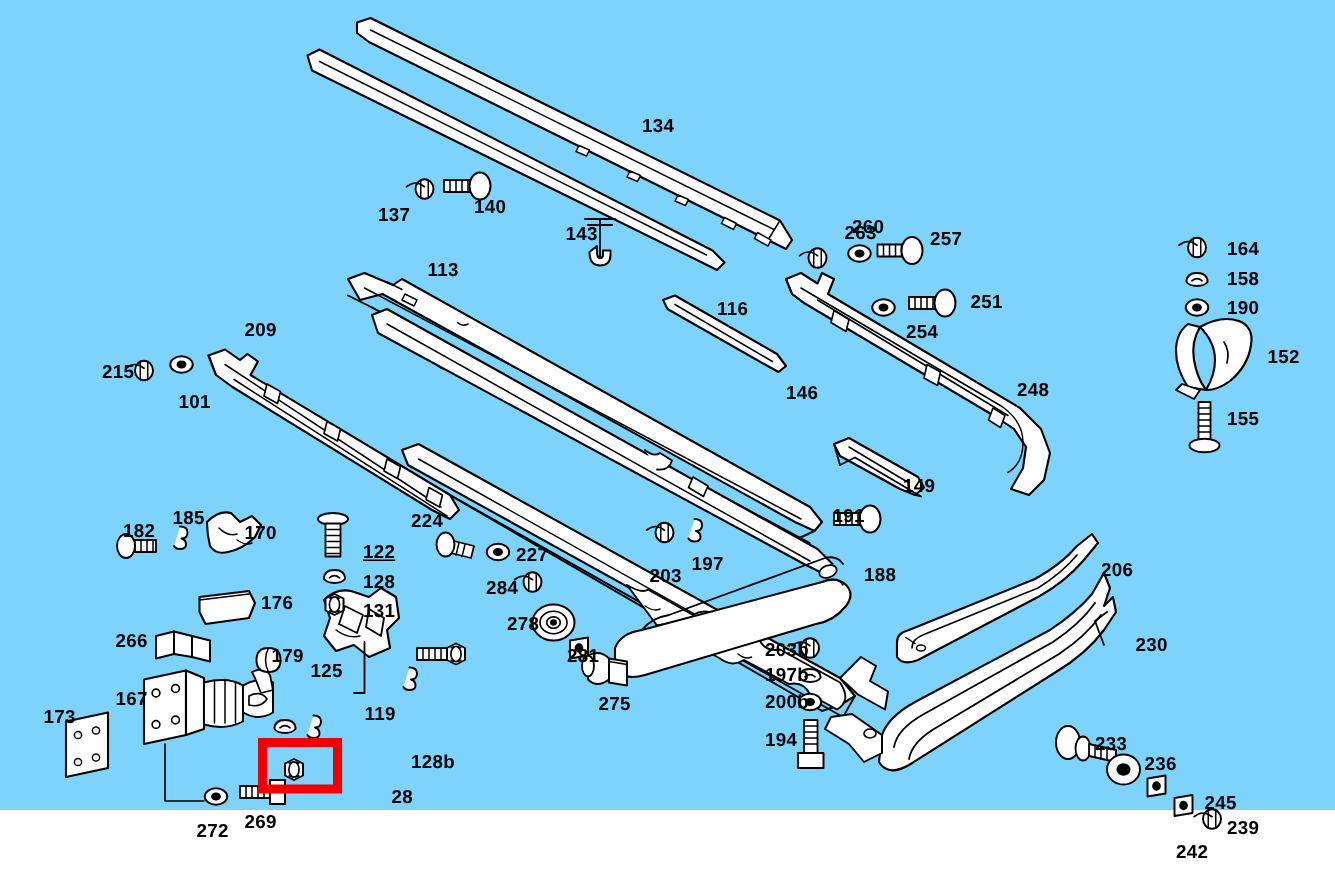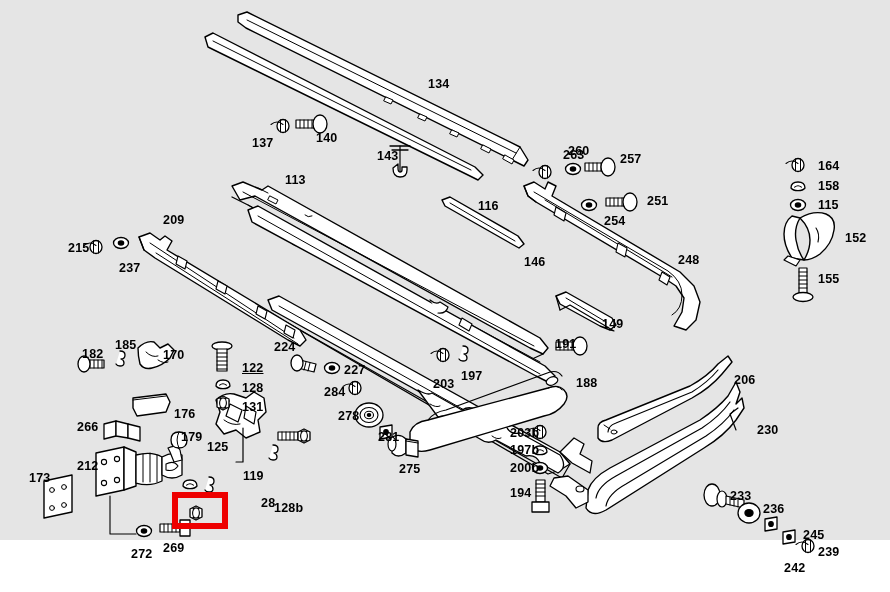--- a/index.html
+++ b/index.html
@@ -1,18 +1,18 @@
 <!DOCTYPE html>
 <html><head>
 <meta charset="utf-8">
 <style>
   html,body{margin:0;padding:0;background:#ffffff;}
   body{width:890px;height:592px;overflow:hidden;
        font-family:"Liberation Sans",sans-serif;}
-  #stage{position:relative;width:890px;height:540px;background:#e5e5e5;}
+  #stage{position:relative;width:890px;height:540px;background:#7dd3fc;}
   #art{position:absolute;left:0;top:0;width:890px;height:592px;}
   .lbl{position:absolute;font-family:"Liberation Sans",sans-serif;
        font-size:12.5px;font-weight:bold;color:#000;white-space:nowrap;
        letter-spacing:.2px;line-height:1;}
   #hl{position:absolute;box-sizing:border-box;background:transparent;}
 </style>
 </head>
 <body>
 
 <div id="stage">
@@ -353,53 +353,53 @@
       <div class="lbl" style="left: 377px; top: 150px;">143</div>
       <div class="lbl" style="left: 285px; top: 174px;">113</div>
       <div class="lbl" style="left: 478px; top: 200px;">116</div>
       <div class="lbl" style="left: 563px; top: 149px;">263</div>
       <div class="lbl" style="left: 568px; top: 145px;">260</div>
       <div class="lbl" style="left: 620px; top: 153px;">257</div>
       <div class="lbl" style="left: 604px; top: 215px;">254</div>
       <div class="lbl" style="left: 647px; top: 195px;">251</div>
       <div class="lbl" style="left: 818px; top: 160px;">164</div>
       <div class="lbl" style="left: 818px; top: 180px;">158</div>
-      <div class="lbl" style="left: 818px; top: 199px;">115</div>
+      <div class="lbl" style="left: 818px; top: 199px;">190</div>
       <div class="lbl" style="left: 845px; top: 232px;">152</div>
       <div class="lbl" style="left: 818px; top: 273px;">155</div>
       <div class="lbl" style="left: 163px; top: 214px;">209</div>
       <div class="lbl" style="left: 68px; top: 242px;">215</div>
-      <div class="lbl" style="left: 119px; top: 262px;">237</div>
+      <div class="lbl" style="left: 119px; top: 262px;">101</div>
       <div class="lbl" style="left: 524px; top: 256px;">146</div>
       <div class="lbl" style="left: 678px; top: 254px;">248</div>
       <div class="lbl" style="left: 602px; top: 318px;">149</div>
       <div class="lbl" style="left: 555px; top: 338px;">191</div>
       <div class="lbl" style="left: 82px; top: 348px;">182</div>
       <div class="lbl" style="left: 115px; top: 339px;">185</div>
       <div class="lbl" style="left: 163px; top: 349px;">170</div>
       <div class="lbl" style="left: 242px; top: 362px; text-decoration: underline;">122</div>
       <div class="lbl" style="left: 242px; top: 382px;">128</div>
       <div class="lbl" style="left: 242px; top: 401px;">131</div>
       <div class="lbl" style="left: 274px; top: 341px;">224</div>
       <div class="lbl" style="left: 344px; top: 364px;">227</div>
       <div class="lbl" style="left: 324px; top: 386px;">284</div>
       <div class="lbl" style="left: 338px; top: 410px;">278</div>
       <div class="lbl" style="left: 355px; top: 431px; margin-left: 23px;">281</div>
       <div class="lbl" style="left: 399px; top: 463px;">275</div>
       <div class="lbl" style="left: 433px; top: 378px;">203</div>
       <div class="lbl" style="left: 461px; top: 370px;">197</div>
-      <div class="lbl" style="left: 174px; top: 408px;">176</div>
+      <div class="lbl" style="left: 174px; top: 396px;">176</div>
       <div class="lbl" style="left: 181px; top: 431px;">179</div>
       <div class="lbl" style="left: 77px; top: 421px;">266</div>
-      <div class="lbl" style="left: 77px; top: 460px;">212</div>
+      <div class="lbl" style="left: 77px; top: 460px;">167</div>
       <div class="lbl" style="left: 29px; top: 472px;">173</div>
       <div class="lbl" style="left: 243px; top: 470px;">119</div>
       <div class="lbl" style="left: 274px; top: 462px; margin-top: 40px;">128b</div>
       <div class="lbl" style="left: 207px; top: 441px;">125</div>
-      <div class="lbl" style="left: 223px; top: 497px; padding-left: 38px;">28</div>
+      <div class="lbl" style="left: 223px; top: 525px; padding-left: 38px;">28</div>
       <div class="lbl" style="left: 131px; top: 548px;">272</div>
       <div class="lbl" style="left: 163px; top: 542px;">269</div>
       <div class="lbl" style="left: 576px; top: 377px;">188</div>
       <div class="lbl" style="left: 510px; top: 427px;">203b</div>
       <div class="lbl" style="left: 510px; top: 444px;">197b</div>
       <div class="lbl" style="left: 510px; top: 462px;">200b</div>
       <div class="lbl" style="left: 510px; top: 487px;">194</div>
       <div class="lbl" style="left: 734px; top: 374px;">206</div>
       <div class="lbl" style="left: 757px; top: 424px;">230</div>
       <div class="lbl" style="left: 730px; top: 490px;">233</div>

